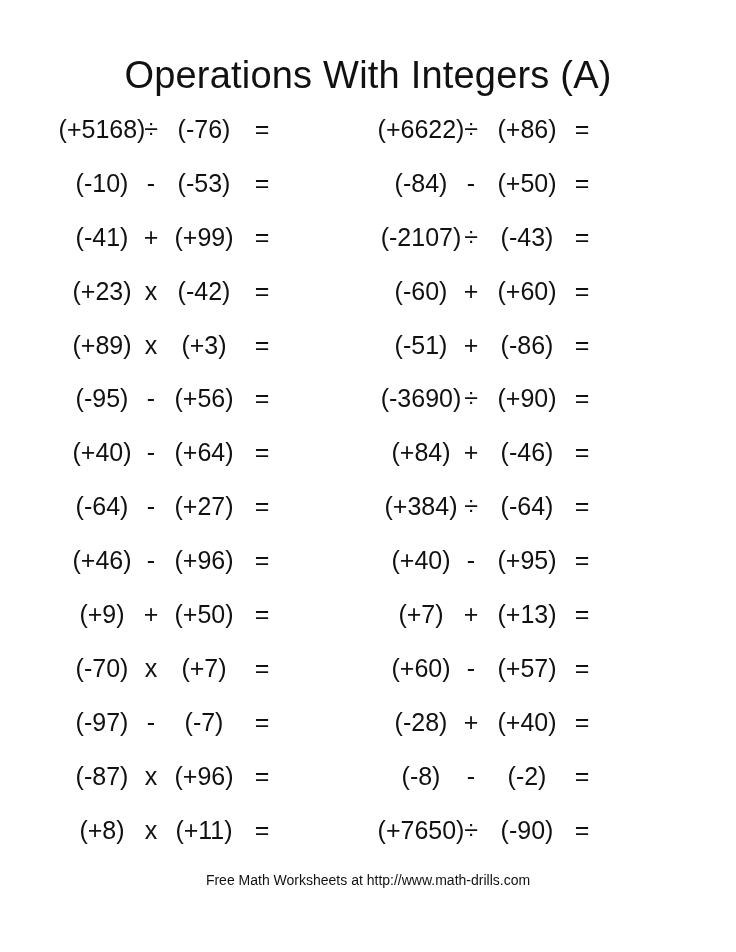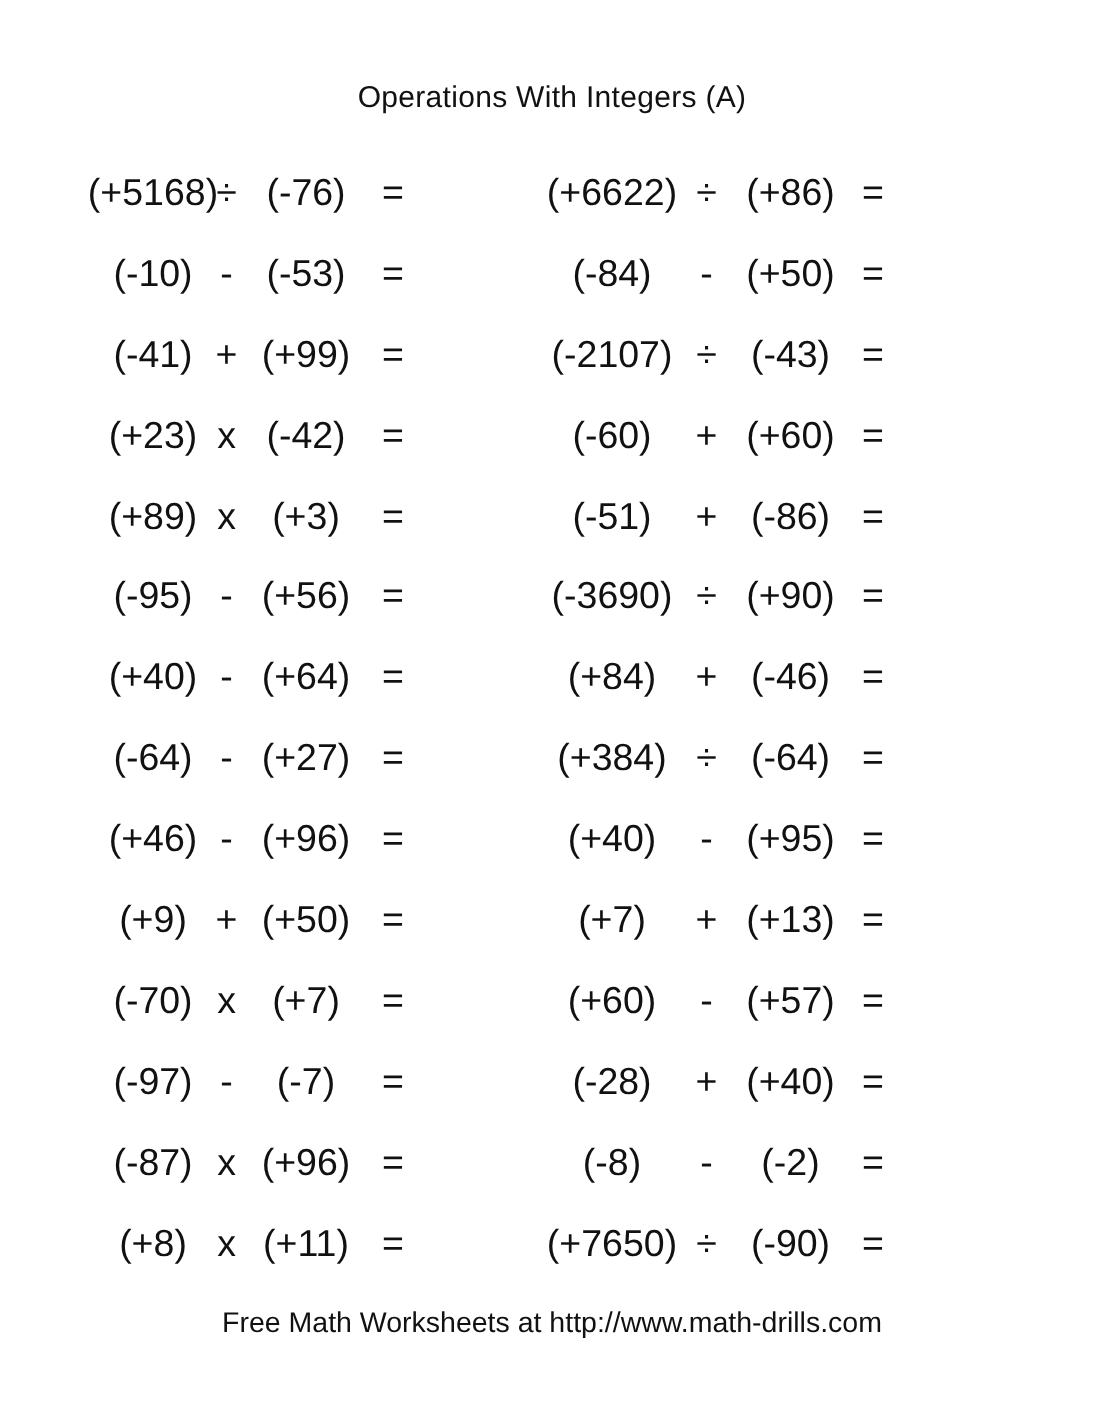--- a/index.html
+++ b/index.html
@@ -11,21 +11,21 @@
     color: #111111;
     position: relative;
     overflow: hidden;
   }
   .title {
     position: absolute;
     top: 54px;
     left: 0;
     width: 736px;
     text-align: center;
-    font-size: 20px;
+    font-size: 38px;
     line-height: 1.15;
     letter-spacing: 0.2px;
   }
   .rows {
     position: absolute;
     top: 102px;
     left: 0;
     width: 736px;
     height: 756px;
   }
@@ -38,31 +38,31 @@
     position: absolute;
     top: 50%;
     transform: translate(-50%, -50%);
     font-size: 25px;
     white-space: nowrap;
   }
   .pos-la { left: 102px; }
   .pos-lo { left: 151px; }
   .pos-lb { left: 204px; }
   .pos-le { left: 262px; }
-  .pos-ra { left: 408px; }
+  .pos-ra { left: 421px; }
   .pos-ro { left: 471px; }
   .pos-rb { left: 527px; text-align: right; }
   .pos-re { left: 582px; }
   .footer {
     position: absolute;
     top: 872px;
     left: 0;
     width: 736px;
     text-align: center;
-    font-size: 19px;
+    font-size: 14px;
   }
 </style>
 </head>
 <body>
 
 <div class="title">Operations With Integers (A)</div>
 
 <div class="rows">
   <div class="prow">
     <span class="cell pos-la">(+5168)</span>

